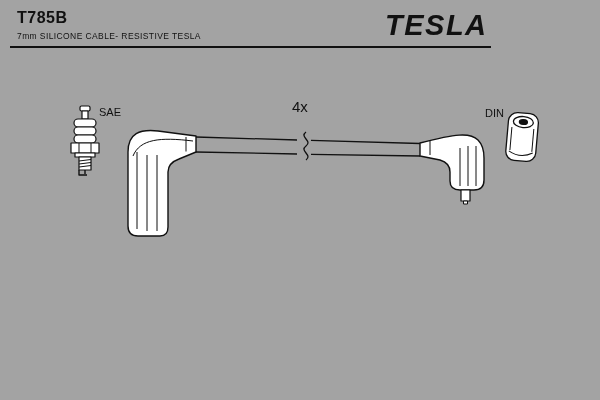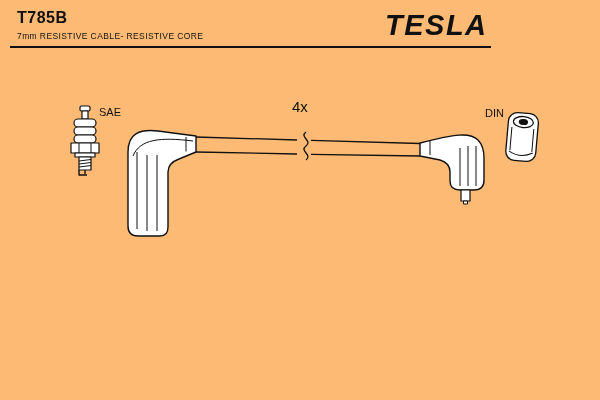--- a/index.html
+++ b/index.html
@@ -1,38 +1,38 @@
 <!DOCTYPE html>
 <html><head>
 <meta charset="utf-8">
 <style>
   html,body{margin:0;padding:0;background:#fff;}
   .stage{
-    position:relative;width:600px;height:400px;background:#fdba74;overflow:hidden;
+    position:relative;width:600px;height:400px;background:#a3a3a3;overflow:hidden;
     font-family:"Liberation Sans", sans-serif;color:#111;
   }
   .part-number{
     position:absolute;left:17px;top:9px;font-size:16px;font-weight:bold;
     letter-spacing:.5px;color:#111;
   }
   .subtitle{
     position:absolute;left:17px;top:31px;font-size:8.5px;letter-spacing:.4px;color:#111;
   }
   .brand{position:absolute;left:383px;top:8px;width:112px;height:34px;text-align:right;}
   .rule{position:absolute;left:10px;top:46px;width:481px;height:2px;background:#111;}
   .drawing{position:absolute;left:0;top:0;width:600px;height:400px;}
   svg text{font-family:"Liberation Sans", sans-serif;fill:#111;}
 </style>
 </head>
 <body>
 
 <div class="stage">
 
   <div class="part-number">T785B</div>
-  <div class="subtitle">7mm RESISTIVE CABLE- RESISTIVE CORE</div>
+  <div class="subtitle">7mm SILICONE CABLE- RESISTIVE TESLA</div>
 
   <div class="brand">
     <svg width="112" height="34" viewBox="0 0 112 34">
       <defs>
         <pattern id="stripes" width="10" height="4.2" patternUnits="userSpaceOnUse">
           <rect width="10" height="3" fill="#111"></rect>
           <rect y="3" width="10" height="1.2" fill="#fff"></rect>
         </pattern>
       </defs>
       <text x="2" y="27" font-size="29" font-weight="bold" font-style="italic" letter-spacing="1.5" fill="url(#stripes)">TESLA</text>

